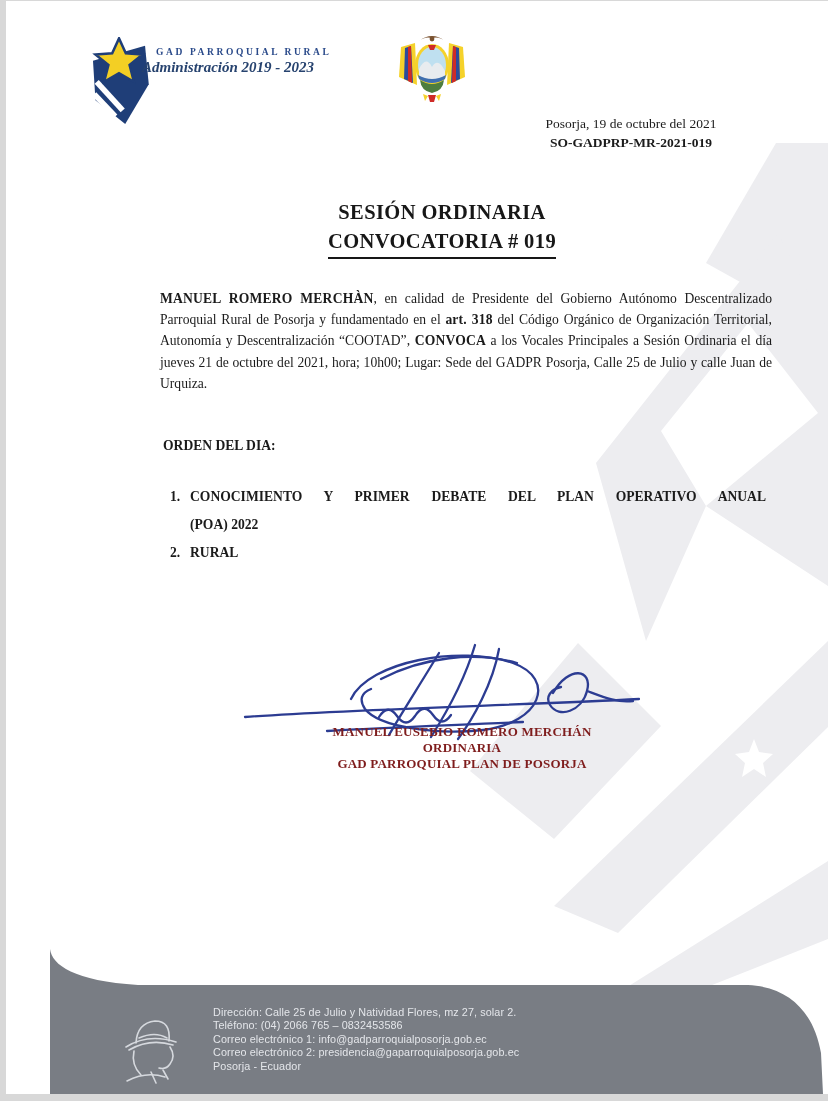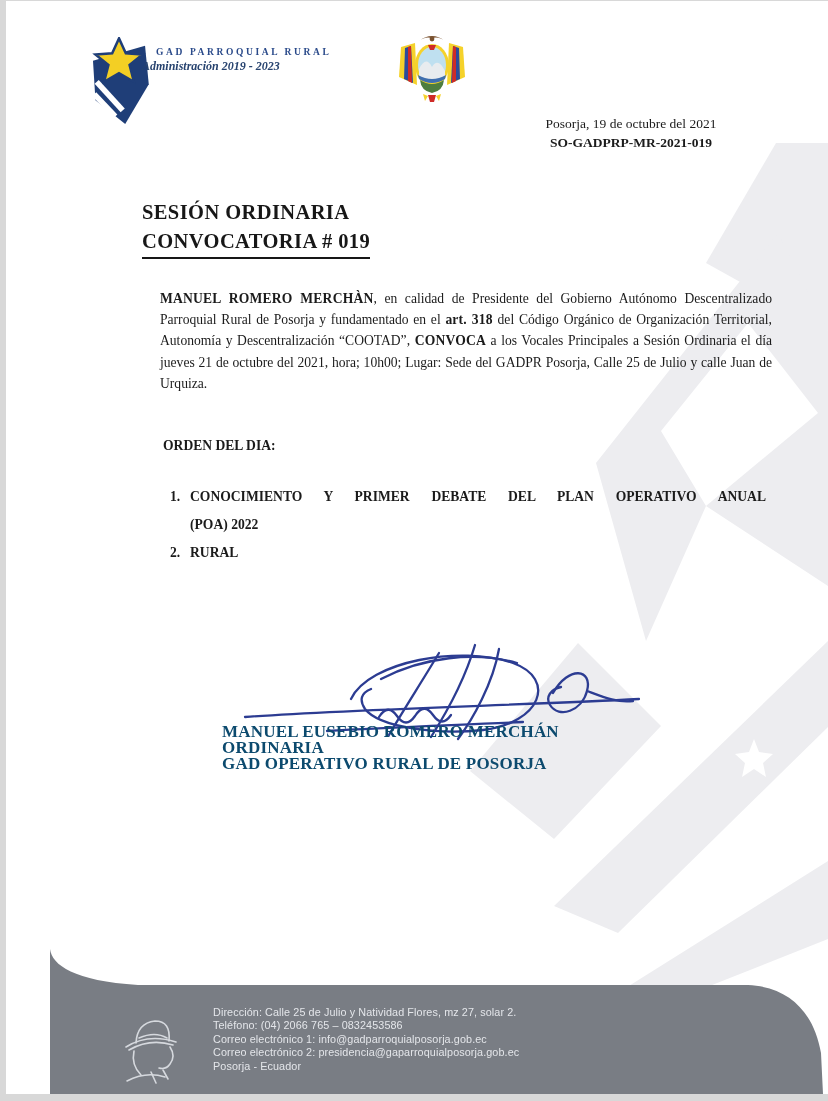--- a/index.html
+++ b/index.html
@@ -10,49 +10,49 @@
   
   .watermark { position:absolute; inset:0; z-index:0; pointer-events:none; }
 
   .layer { position:absolute; z-index:1; }
 
   
   .logo-wrap { left:82px; top:36px; display:flex; align-items:flex-start; }
   .logo-text { margin-left:6px; padding-top:10px; color:#27477f; }
   .logo-org { font-size:9.5px; font-weight:bold; letter-spacing:2.6px; color:#2a4a8a; }
   .logo-name { font-size:31px; font-weight:bold; letter-spacing:1.5px; color:#1d3a72; line-height:30px; }
-  .logo-admin { font-size:12px; font-weight:bold; font-style:italic; color:#27436f; margin-left:-14px; margin-top:2px; }
+  .logo-admin { font-size:15px; font-weight:bold; font-style:italic; color:#27436f; margin-left:-14px; margin-top:2px; }
 
   .coat { left:389px; top:32px; }
 
   .dateline { left:420px; top:113px; width:410px; text-align:center; font-size:13.5px; color:#1b1b1b; line-height:19px; }
   .dateline .ref { font-weight:bold; }
 
   
-  .title-block { left:136px; top:197px; width:600px; text-align:left; color:#171717; }
+  .title-block { left:136px; top:197px; width:600px; text-align:center; color:#171717; }
   .title-line { font-size:20.5px; font-weight:bold; letter-spacing:.4px; line-height:29px; }
   .title-underline { display:inline-block; border-bottom:2.5px solid #171717; padding-bottom:1px; }
 
   
   .doc-par { left:154px; top:287px; width:612px; font-size:13.6px; line-height:21.2px; color:#1b1b1b; text-align:justify; }
   .doc-par b { letter-spacing:.2px; }
 
   .agenda { left:157px; top:437px; width:610px; color:#1b1b1b; }
   .agenda-heading { font-weight:bold; font-size:13.6px; }
   .agenda-list { margin-top:35px; }
   .agenda-item { display:flex; font-weight:bold; font-size:13.6px; }
   .agenda-num { width:27px; padding-left:7px; }
   .agenda-body { width:576px; }
   .jline { text-align:justify; text-align-last:justify; }
   .agenda-l2 { margin-top:12px; }
   .agenda-item + .agenda-item { margin-top:12px; }
 
   
   .signature-svg { left:225px; top:636px; }
-  .sig-block { left:216px; top:723px; width:480px; font-weight:bold; font-size:17px; line-height:16px; color:#0c4a6e; letter-spacing:.2px; }
+  .sig-block { left:216px; top:723px; width:480px; text-align:center; font-weight:bold; font-size:13px; line-height:16px; color:#7f1d1d; letter-spacing:.2px; }
 
   
   .footer-svg { left:44px; top:942px; }
   .fisherman { left:112px; top:1010px; }
   .footer-text { left:207px; top:1005px; width:470px; font-family:"Liberation Sans","DejaVu Sans",sans-serif; font-size:10.8px; line-height:13.4px; color:#e4e6ea; letter-spacing:.1px; }
 </style>
 </head>
 <body>
 
 <div class="page">
@@ -151,21 +151,21 @@
       <path d="M322,56 C338,28 362,32 356,54 C351,74 328,82 319,68 C314,60 320,52 330,50"></path>
       <path d="M356,54 C372,60 386,66 402,64"></path>
       <path d="M14,80 C120,72 300,68 408,62"></path>
       <path d="M96,94 C160,90 230,88 292,85"></path>
     </g>
   </svg>
 
   <div class="layer sig-block">
     <div>MANUEL EUSEBIO ROMERO MERCHÁN</div>
     <div>ORDINARIA</div>
-    <div>GAD OPERATIVO RURAL DE POSORJA</div>
+    <div>GAD PARROQUIAL PLAN DE POSORJA</div>
   </div>
 
   <svg class="layer footer-svg" width="774" height="151" viewBox="0 0 774 151">
     <path d="M0,6 C2,22 24,38 88,42 L698,42 C740,44 764,70 771,110 L773,151 L0,151 Z" fill="#797d84"></path>
   </svg>
 
   <svg class="layer fisherman" width="74" height="76" viewBox="0 0 74 76">
     <g stroke="#d6d9de" stroke-width="1.6" fill="none" stroke-linecap="round">
       <path d="M8,36 Q30,22 58,31"></path>
       <path d="M11,39 Q32,27 55,34"></path>

